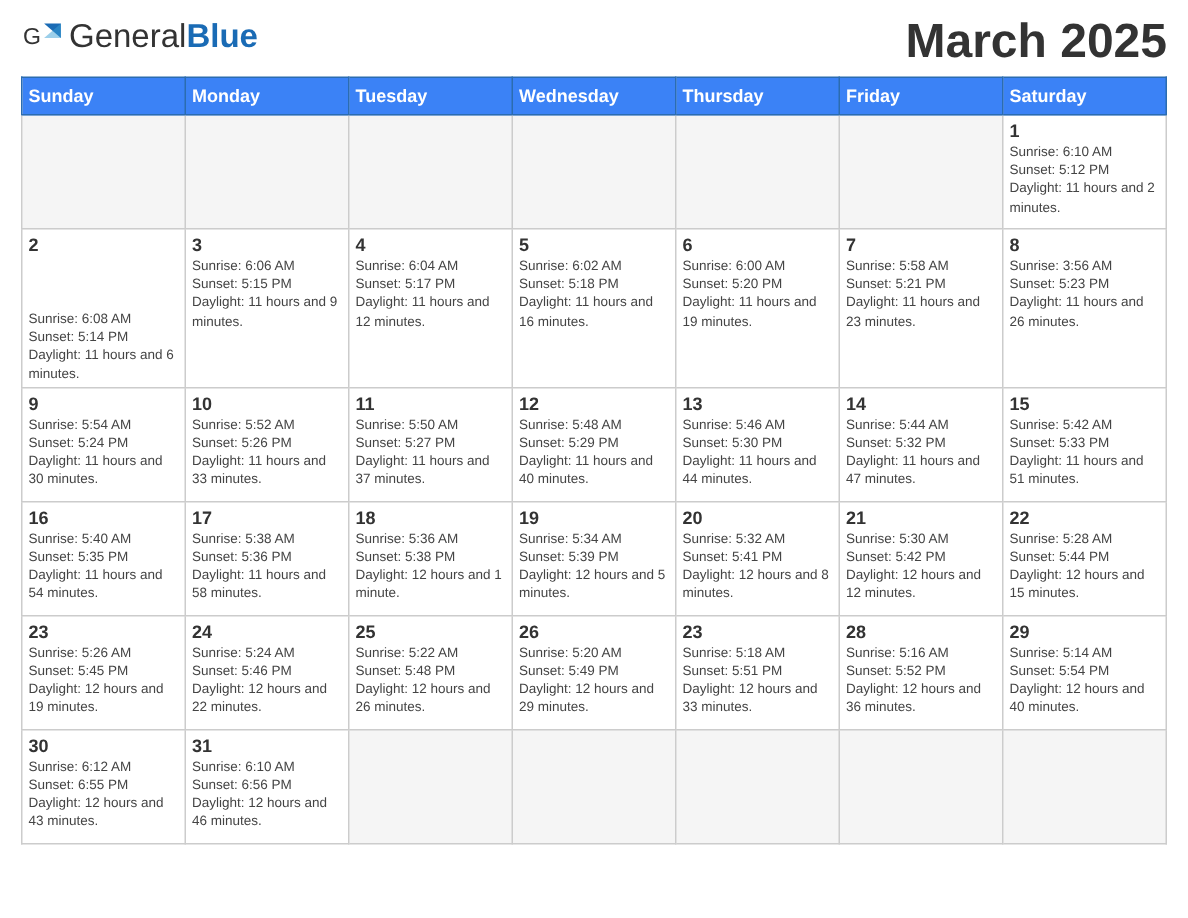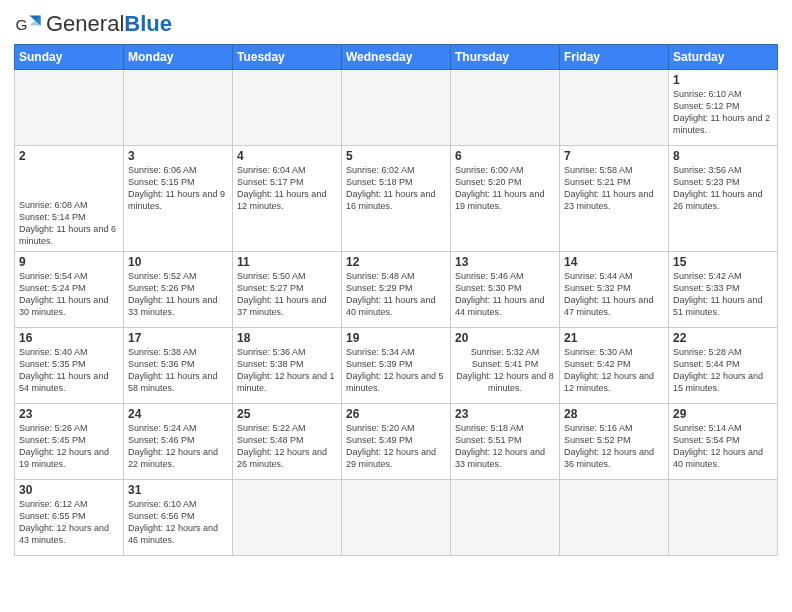--- a/index.html
+++ b/index.html
@@ -97,20 +97,21 @@
       <svg class="logo-icon" viewBox="0 0 40 40">
         <text x="2" y="28" font-size="22" font-family="Arial" fill="#333" font-weight="normal">G</text>
         <polygon points="22,8 38,8 38,22" fill="#1a6bb5"></polygon>
         <polygon points="22,22 38,22 38,8" fill="#3a9fd5" opacity="0.5"></polygon>
       </svg>
       <div class="logo-text">
         <span class="general">General</span><span class="blue">Blue</span>
       </div>
     </div>
     <div class="title-area">
+      <div class="month-title">March 2025</div>
     </div>
   </div>
 
   <table>
     <thead>
       <tr>
       <th>Sunday</th>
           <th>Monday</th>
           <th>Tuesday</th>
           <th>Wednesday</th>
@@ -242,21 +243,21 @@
 Daylight: 12 hours and 1 minute.</div>
           </td>
           <td>
             <span class="day-number">19</span>
             <div class="day-info" style="white-space: pre-line;">Sunrise: 5:34 AM
 Sunset: 5:39 PM
 Daylight: 12 hours and 5 minutes.</div>
           </td>
           <td>
             <span class="day-number">20</span>
-            <div class="day-info" style="white-space: pre-line; text-align: center;">Sunrise: 5:32 AM
+            <div class="day-info" style="white-space: pre-line;">Sunrise: 5:32 AM
 Sunset: 5:41 PM
 Daylight: 12 hours and 8 minutes.</div>
           </td>
           <td>
             <span class="day-number">21</span>
             <div class="day-info" style="white-space: pre-line;">Sunrise: 5:30 AM
 Sunset: 5:42 PM
 Daylight: 12 hours and 12 minutes.</div>
           </td>
           <td>

